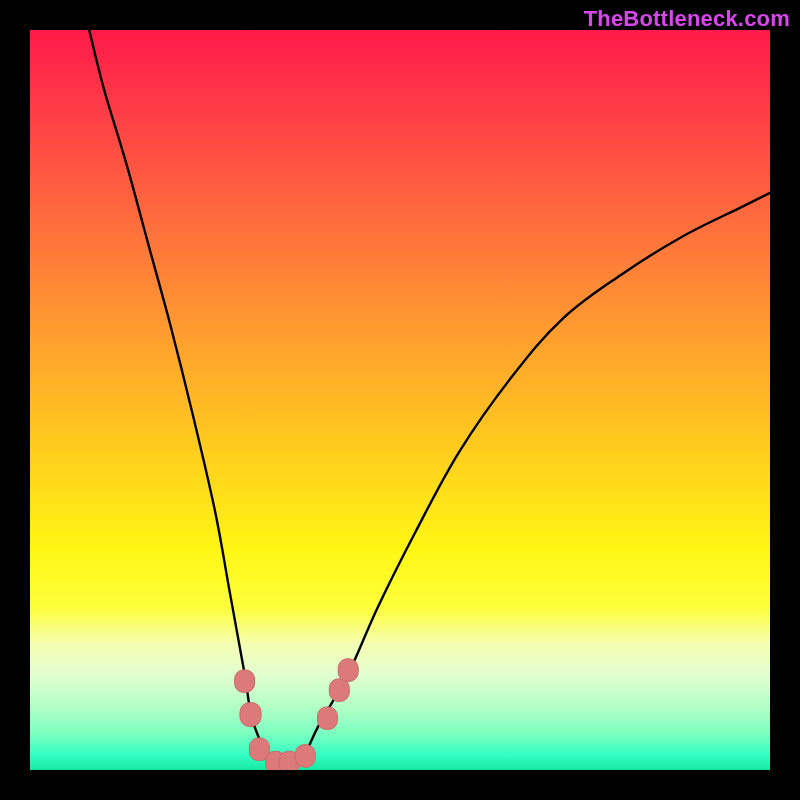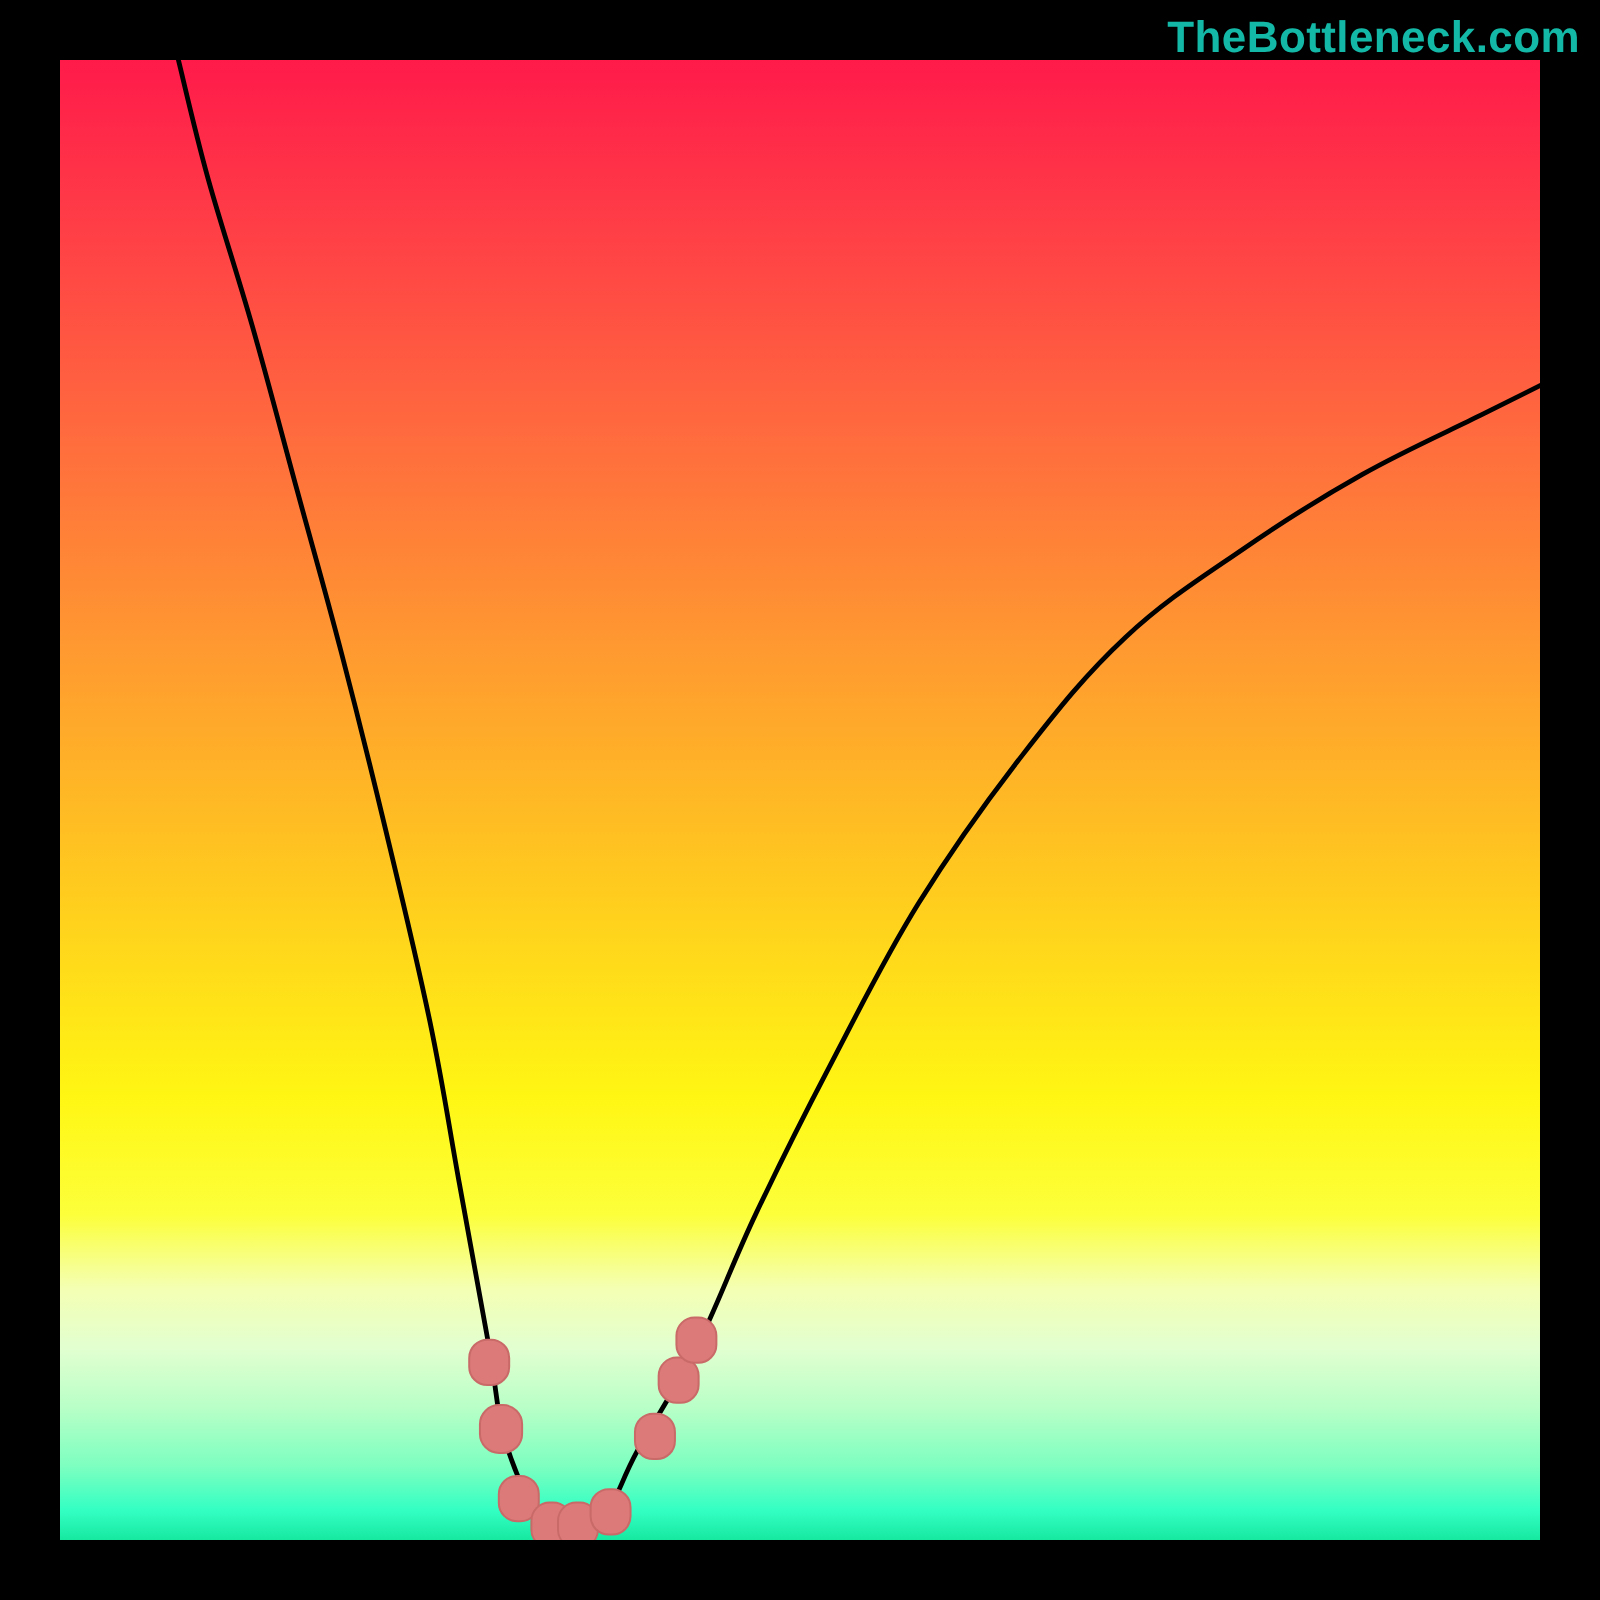--- a/index.html
+++ b/index.html
@@ -14,21 +14,21 @@
   .frame {
     position: relative;
     width: 800px;
     height: 800px;
     background: #000;
   }
   .watermark {
     position: absolute;
     top: 6px;
     right: 10px;
-    color: #14b8a6;
+    color: #d946ef;
     font-size: 22px;
     font-weight: 600;
     letter-spacing: 0.2px;
     z-index: 10;
     user-select: none;
   }
   .plot {
     position: absolute;
     left: 30px;
     top: 30px;

